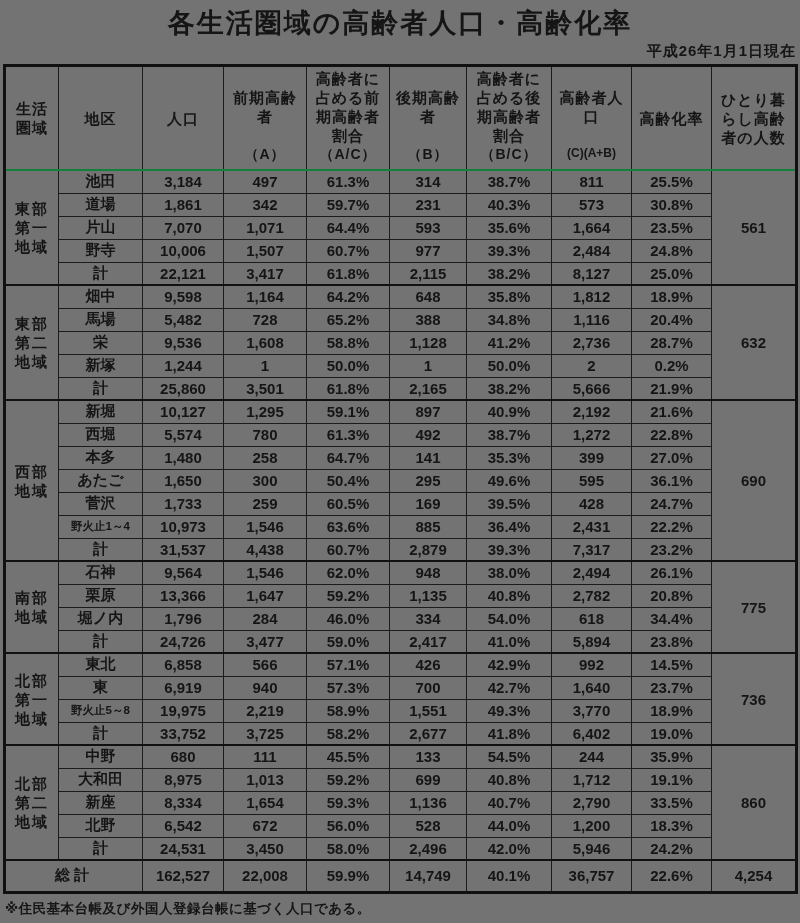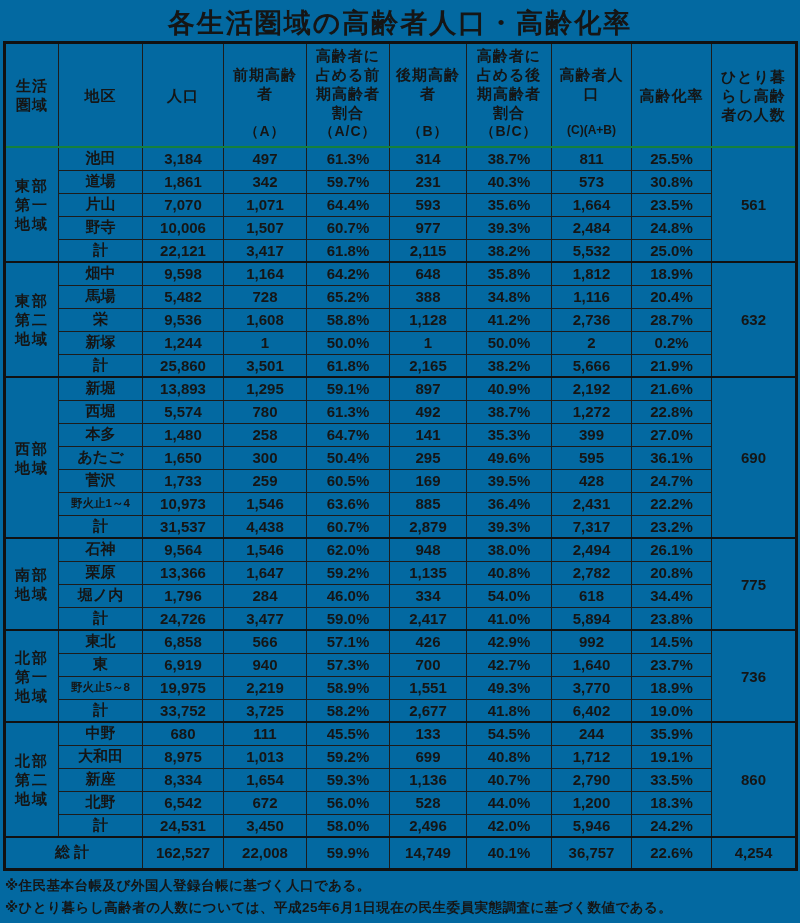--- a/index.html
+++ b/index.html
@@ -6,21 +6,21 @@
   body {
     width: 800px;
     font-family: "Liberation Sans", "DejaVu Sans", sans-serif;
     color: #151515;
     background: #ffffff;
   }
   .page {
     width: 800px;
     height: 923px;
     box-sizing: border-box;
-    background: #0369a1;
+    background: #737373;
     overflow: hidden;
   }
   .title {
     margin: 0;
     padding-top: 5px;
     text-align: center;
     font-size: 27px;
     font-weight: 700;
     letter-spacing: 2px;
   }
@@ -98,20 +98,21 @@
     font-weight: 700;
     letter-spacing: 0.5px;
   }
   .footnotes .fn { margin-bottom: 4px; }
 </style>
 </head>
 <body>
 
 <div class="page" data-name="document-page">
   <h1 class="title" data-name="page-title">各生活圏域の高齢者人口・高齢化率</h1>
+  <div class="date-note" data-name="date-note">平成26年1月1日現在</div>
 
   <table class="stats" data-name="elderly-stats-table">
     <colgroup>
       <col style="width:54px">
         <col style="width:84px">
         <col style="width:81px">
       <col style="width:83px">
         <col style="width:83px">
         <col style="width:77px">
       <col style="width:85px">
@@ -235,21 +236,21 @@
           <td class="value-cell" data-name="value-cell">2,484</td>
           <td class="value-cell" data-name="value-cell">24.8%</td>
         </tr>
         <tr data-name="subtotal-row">
           <td class="district-cell" data-name="district-cell">計</td>
           <td class="value-cell" data-name="value-cell">22,121</td>
           <td class="value-cell" data-name="value-cell">3,417</td>
           <td class="value-cell" data-name="value-cell">61.8%</td>
           <td class="value-cell" data-name="value-cell">2,115</td>
           <td class="value-cell" data-name="value-cell">38.2%</td>
-          <td class="value-cell" data-name="value-cell">5,532</td>
+          <td class="value-cell" data-name="value-cell">8,127</td>
           <td class="value-cell" data-name="value-cell">25.0%</td>
         </tr>
         <tr data-name="table-row" class="block-start">
           <td class="area-cell" data-name="area-cell" rowspan="5">東部
 第二
 地域</td>
           <td class="district-cell" data-name="district-cell">畑中</td>
           <td class="value-cell" data-name="value-cell">9,598</td>
           <td class="value-cell" data-name="value-cell">1,164</td>
           <td class="value-cell" data-name="value-cell">64.2%</td>
@@ -296,21 +297,21 @@
           <td class="value-cell" data-name="value-cell">61.8%</td>
           <td class="value-cell" data-name="value-cell">2,165</td>
           <td class="value-cell" data-name="value-cell">38.2%</td>
           <td class="value-cell" data-name="value-cell">5,666</td>
           <td class="value-cell" data-name="value-cell">21.9%</td>
         </tr>
         <tr data-name="table-row" class="block-start">
           <td class="area-cell" data-name="area-cell" rowspan="7">西部
 地域</td>
           <td class="district-cell" data-name="district-cell">新堀</td>
-          <td class="value-cell" data-name="value-cell">13,893</td>
+          <td class="value-cell" data-name="value-cell">10,127</td>
           <td class="value-cell" data-name="value-cell">1,295</td>
           <td class="value-cell" data-name="value-cell">59.1%</td>
           <td class="value-cell" data-name="value-cell">897</td>
           <td class="value-cell" data-name="value-cell">40.9%</td>
           <td class="value-cell" data-name="value-cell">2,192</td>
           <td class="value-cell" data-name="value-cell">21.6%</td>
           <td class="alone-cell" data-name="living-alone-count-cell" rowspan="7">690</td>
         </tr>
         <tr data-name="table-row">
           <td class="district-cell" data-name="district-cell">西堀</td>

